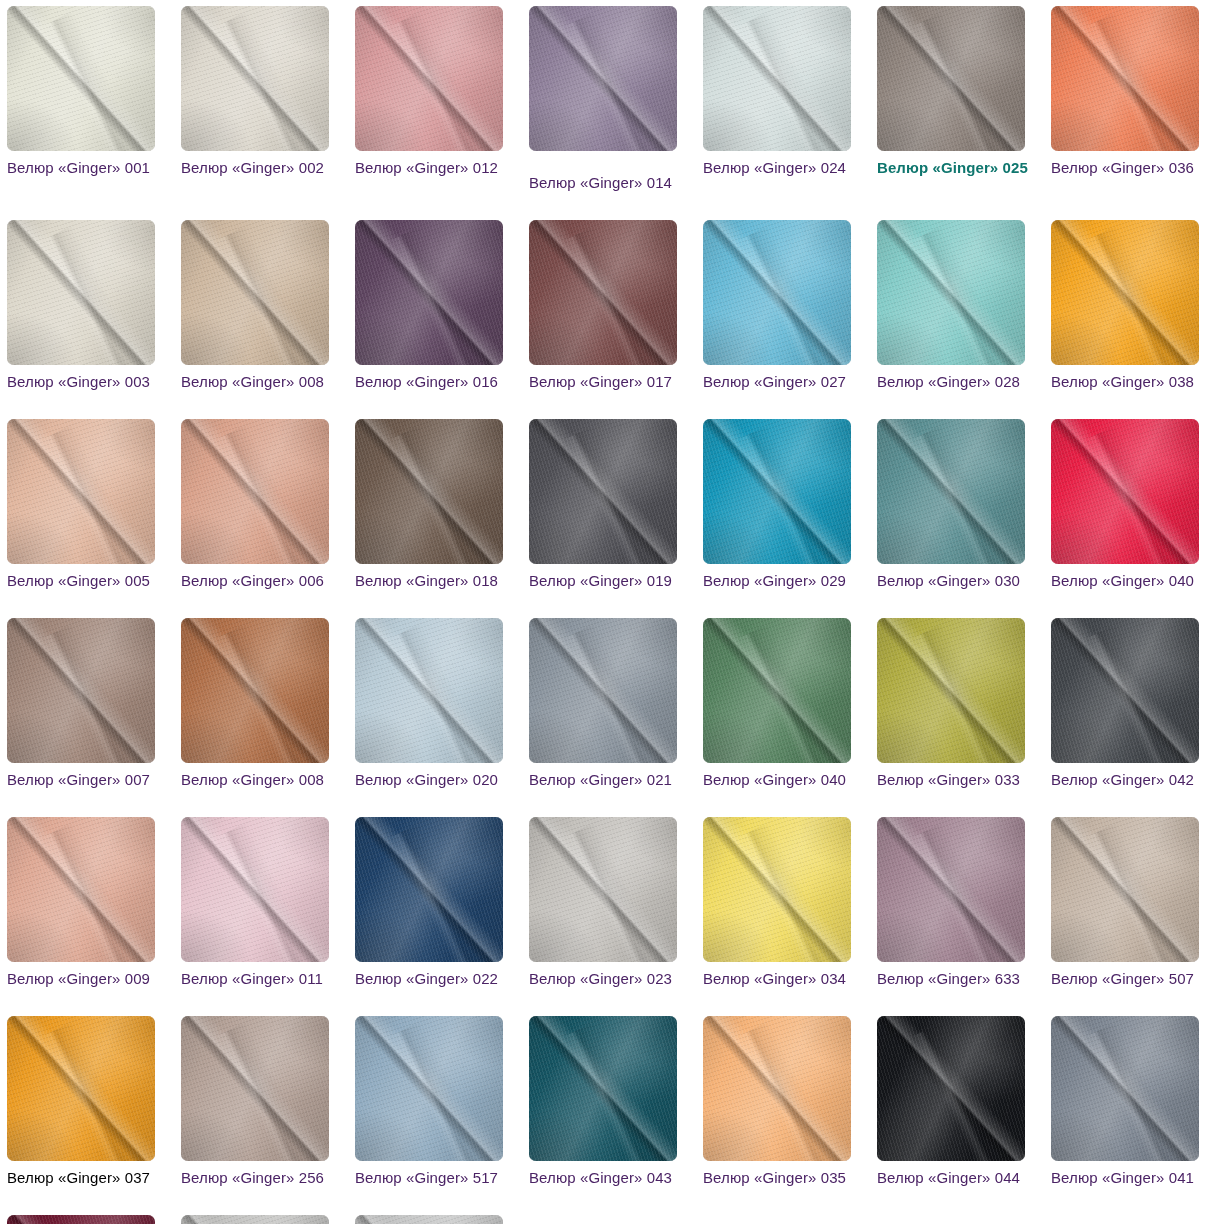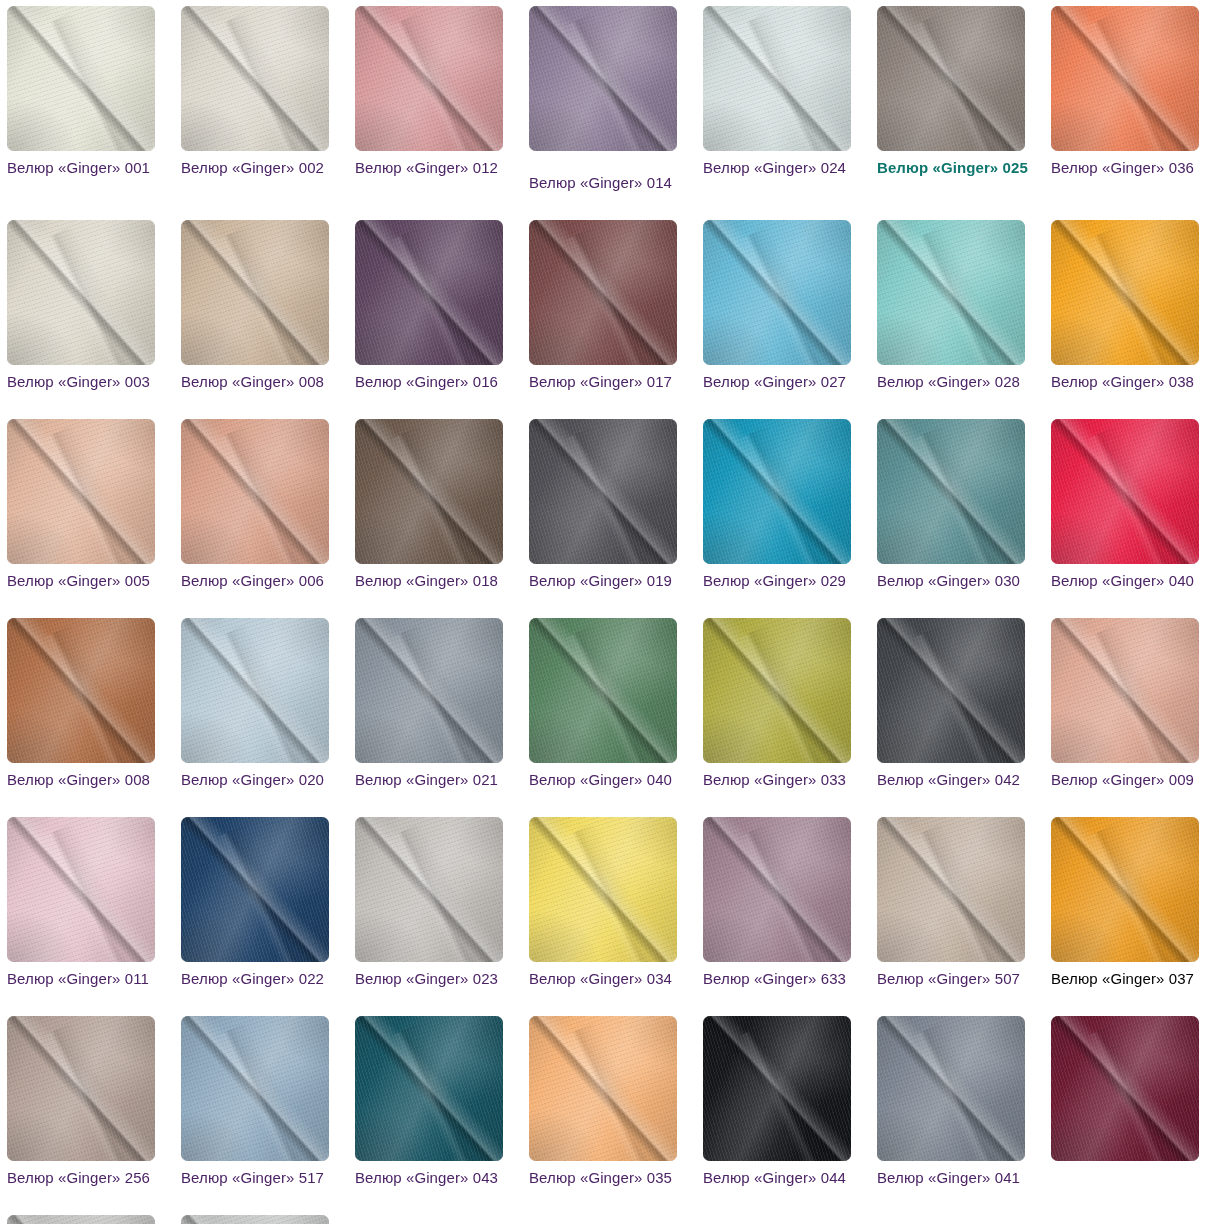--- a/index.html
+++ b/index.html
@@ -354,20 +354,31 @@
         <div class="fold-sheen"></div>
         <div class="crease-main"></div>
         <div class="crease-second"></div>
         <div class="corner-shade"></div>
         <div class="grain"></div>
       </div>
       <a class="swatch-label" href="#" style="color: rgb(75, 35, 101);">Велюр «Ginger» 040</a>
     </div>
     <div class="swatch-card">
       <div class="swatch-image">
+        <div class="tone-base" style="background-color: rgb(160, 134, 121);"></div>
+        <div class="fold-sheen"></div>
+        <div class="crease-main"></div>
+        <div class="crease-second"></div>
+        <div class="corner-shade"></div>
+        <div class="grain"></div>
+      </div>
+      <a class="swatch-label" href="#" style="color: rgb(75, 35, 101);">Велюр «Ginger» 007</a>
+    </div>
+    <div class="swatch-card">
+      <div class="swatch-image">
         <div class="tone-base" style="background-color: rgb(176, 111, 72);"></div>
         <div class="fold-sheen"></div>
         <div class="crease-main"></div>
         <div class="crease-second"></div>
         <div class="corner-shade"></div>
         <div class="grain"></div>
       </div>
       <a class="swatch-label" href="#" style="color: rgb(75, 35, 101);">Велюр «Ginger» 008</a>
     </div>
     <div class="swatch-card">

